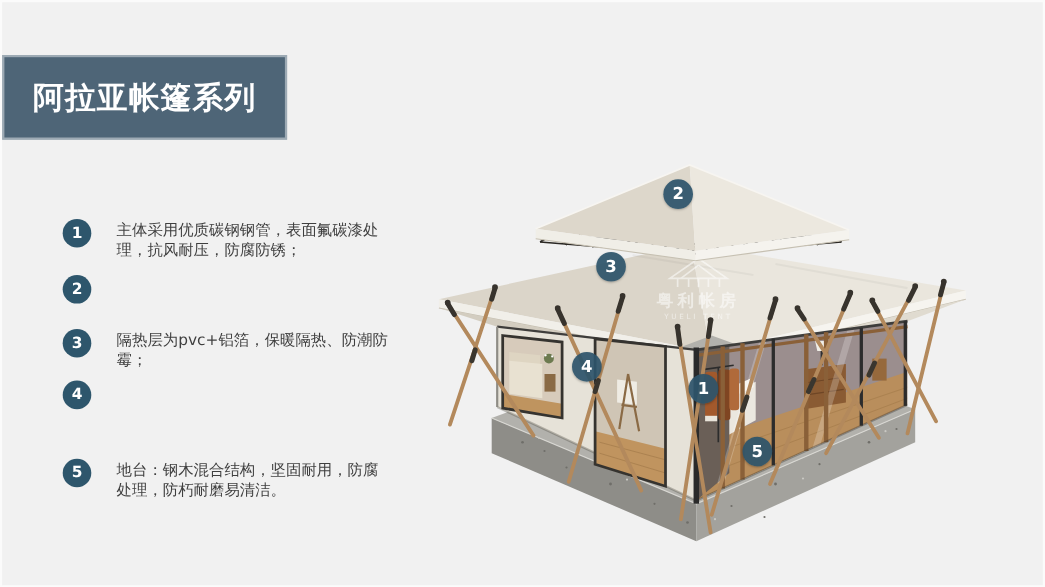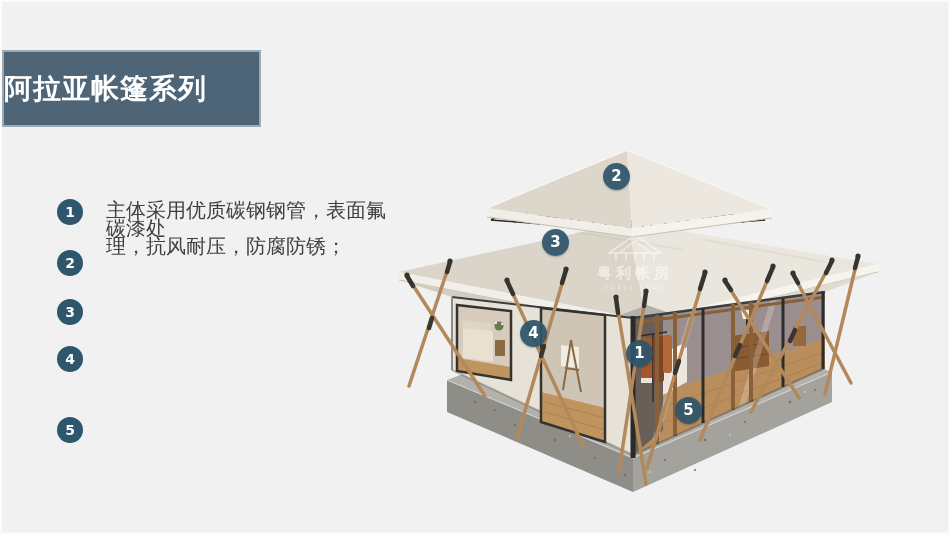--- a/index.html
+++ b/index.html
@@ -9,34 +9,34 @@
   html,body{width:950px;height:534px;}
   body{font-family:"DejaVu Sans","Liberation Sans",sans-serif;background:#e6e6e6;}
   .page{
     position:relative;width:950px;height:534px;background:var(--bg);
     overflow:hidden;box-shadow:inset 0 0 0 2px #fbfbfb;
   }
   
   .banner{
     position:absolute;left:2px;top:50px;width:259px;height:77px;
     background:var(--banner);border:2px solid rgba(255,255,255,0.45);
-    display:flex;align-items:center;
+    display:flex;align-items:center;justify-content:center;
   }
   .banner h1{
     color:#fff;font-size:28px;font-weight:bold;letter-spacing:1px;white-space:nowrap;
   }
   
   .feature{position:absolute;left:57px;display:flex;align-items:flex-start;}
   .num-badge{
     flex:0 0 26px;width:26px;height:26px;border-radius:50%;background:var(--badge);
     color:#fff;font-size:14px;font-weight:bold;display:flex;align-items:center;
     justify-content:center;line-height:1;
   }
   .feature-text{
-    margin-left:23px;width:292px;color:var(--text);font-size:20px;line-height:18px;
+    margin-left:23px;width:292px;color:var(--text);font-size:14px;line-height:18px;
     white-space:pre-line;padding-top:2px;
   }
   .f1{top:199px}.f2{top:250px}.f3{top:299px}.f4{top:346px}.f5{top:417px}
   
   .tent{position:absolute;left:395px;top:140px;width:555px;height:394px;}
   .tent svg{position:absolute;left:0;top:0;}
   
   .callout{
     position:absolute;width:27px;height:27px;border-radius:50%;
     background:rgba(45,84,107,0.93);color:#fff;font-size:15px;font-weight:bold;
@@ -60,26 +60,30 @@
   <div class="feature f1">
     <span class="num-badge">1</span>
     <span class="feature-text">主体采用优质碳钢钢管，表面氟碳漆处
 理，抗风耐压，防腐防锈；</span>
   </div>
   <div class="feature f2">
     <span class="num-badge">2</span>
   </div>
   <div class="feature f3">
     <span class="num-badge">3</span>
+    <span class="feature-text">隔热层为pvc+铝箔，保暖隔热、防潮防
+霉；</span>
   </div>
   <div class="feature f4">
     <span class="num-badge">4</span>
   </div>
   <div class="feature f5">
     <span class="num-badge">5</span>
+    <span class="feature-text">地台：钢木混合结构，坚固耐用，防腐
+处理，防朽耐磨易清洁。</span>
   </div>
 
   <div class="tent">
     <svg width="555" height="394" viewBox="0 0 555 394">
       <defs>
         <clipPath id="clipRight">
             <polygon points="238,178 430,152 430,228 238,315"></polygon>
           </clipPath>
         <clipPath id="clipWin">
             <polygon points="62,165 116,171 116,240 62,231"></polygon>

